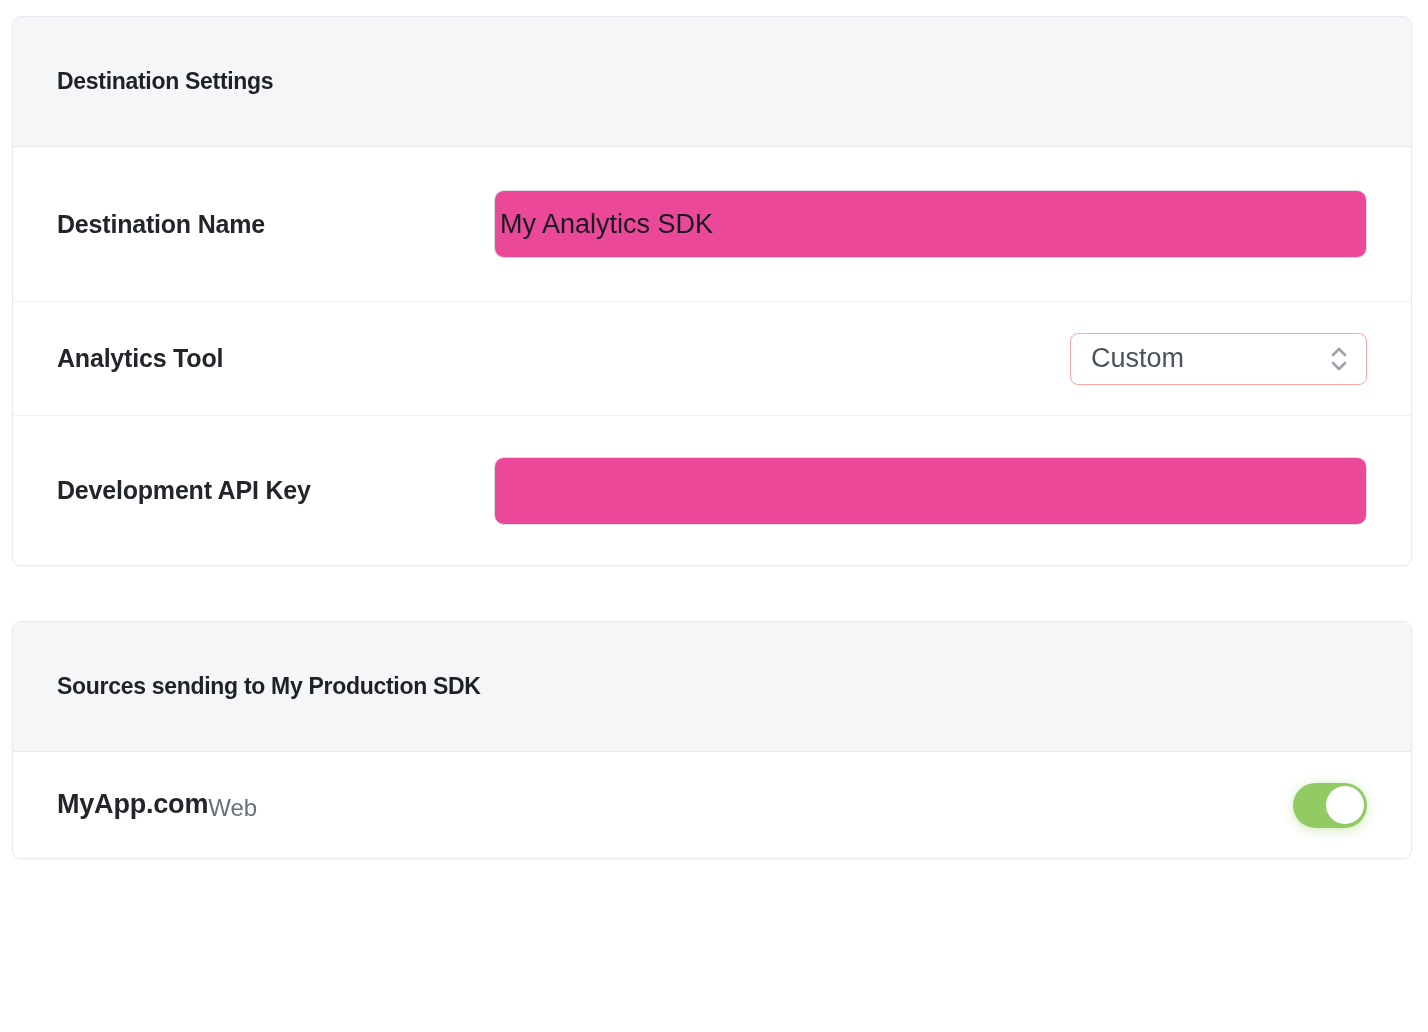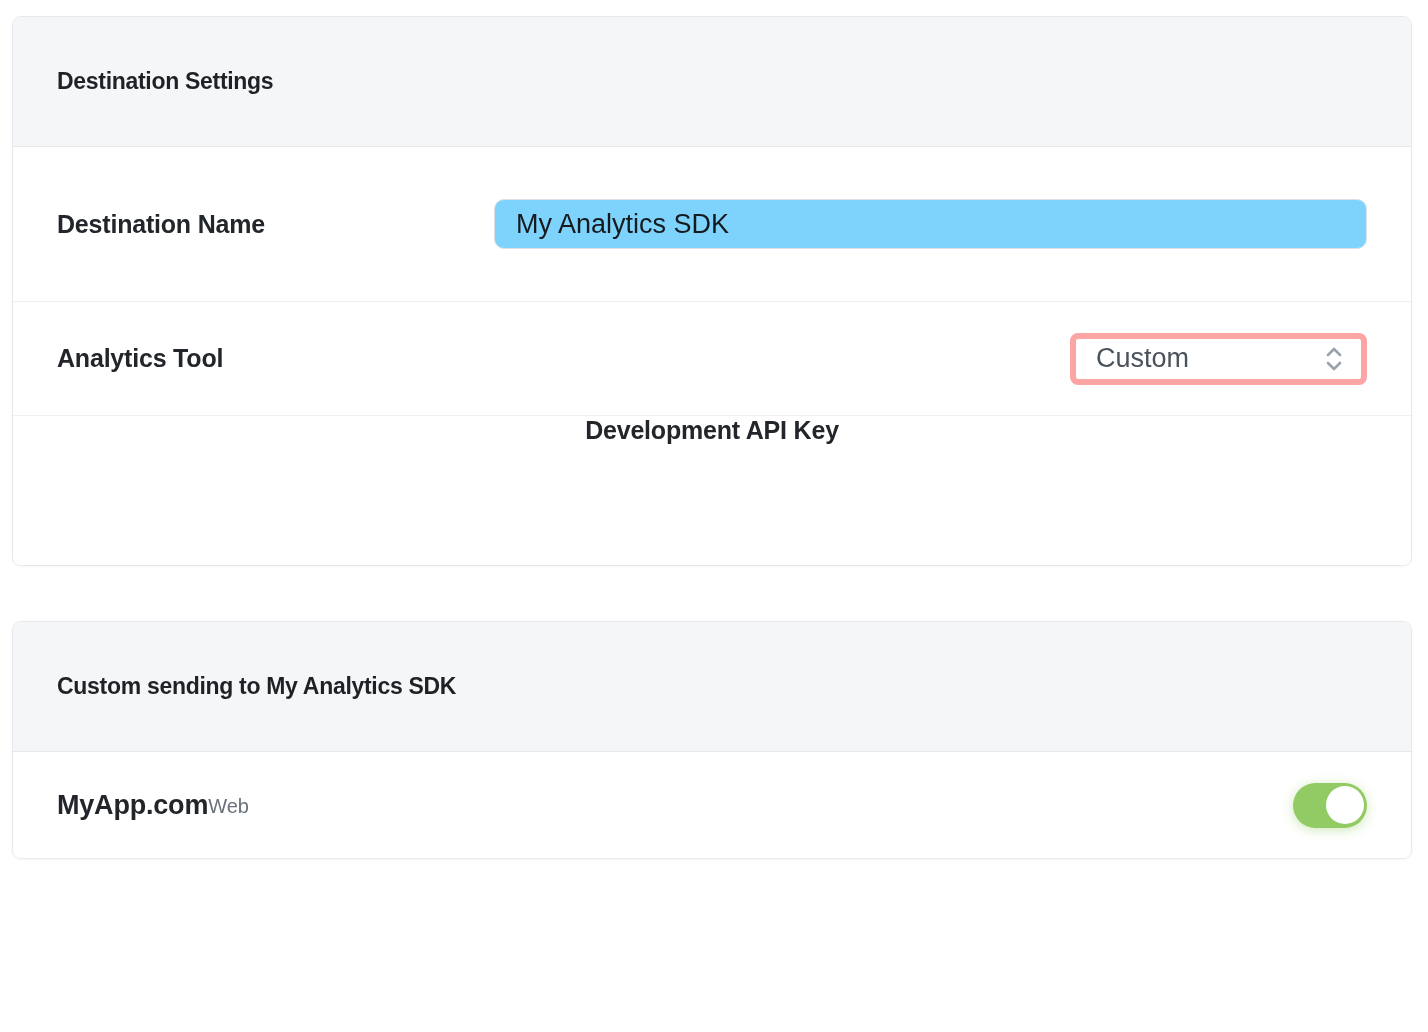--- a/index.html
+++ b/index.html
@@ -46,49 +46,49 @@
     display: flex;
     align-items: center;
     padding: 0 44px;
     border-bottom: 1px solid #eef0f4;
     background: #ffffff;
   }
   .row:last-child { border-bottom: none; }
   .row-name { height: 155px; }
   .row-tool { height: 114px; justify-content: space-between; }
   .row-prod { height: 156px; }
-  .row-dev  { height: 149px; flex-direction: column; }
+  .row-dev  { height: 149px; }
 
   .field-label {
     flex: 0 0 437px;
     font-size: 25px;
     font-weight: 700;
     color: #22262b;
     letter-spacing: -0.2px;
   }
 
   .text-input {
     flex: 1;
     min-width: 0;
-    height: 50px;
+    height: 68px;
     border: 1px solid #dcdfe5;
     border-radius: 10px;
-    background: #7dd3fc;
-    padding: 0 21px;
+    background: #ec4899;
+    padding: 0 5px;
     font-size: 27px;
     color: #16191d;
     font-family: "Liberation Sans", sans-serif;
     outline: none;
   }
 
   .select-box {
     margin-left: auto;
     width: 297px;
     height: 52px;
-    border: 6px solid #fca5a5;
+    border: 1px solid #fca5a5;
     border-radius: 8px;
     background: #ffffff;
     display: flex;
     align-items: center;
     justify-content: space-between;
     padding: 0 16px 0 20px;
     cursor: pointer;
   }
   .select-value {
     font-size: 27px;
@@ -106,21 +106,21 @@
   }
   .source-info { display: flex; justify-content: center; }
   .source-name {
     font-size: 27px;
     font-weight: 700;
     color: #22262b;
     letter-spacing: -0.2px;
   }
   .source-type {
     margin-top: 5px;
-    font-size: 20px;
+    font-size: 24px;
     color: #6a727b;
   }
 
   .toggle {
     position: relative;
     width: 74px;
     height: 45px;
     border: none;
     border-radius: 23px;
     background: #92cb63;
@@ -167,21 +167,21 @@
 
 
     <div class="row row-dev">
       <span class="field-label">Development API Key</span>
       <input class="text-input" type="text" value="" style="">
     </div>
   </section>
 
   <section class="card card-sources">
     <header class="card-header">
-      <h2 class="card-title">Custom sending to My Analytics SDK</h2>
+      <h2 class="card-title">Sources sending to My Production SDK</h2>
     </header>
 
     <div class="row row-source">
       <div class="source-info">
         <span class="source-name">MyApp.com</span>
         <span class="source-type">Web</span>
       </div>
       <button class="toggle" role="switch" aria-checked="true" style="background: rgb(146, 203, 99);">
         <span class="toggle-knob"></span>
       </button>

